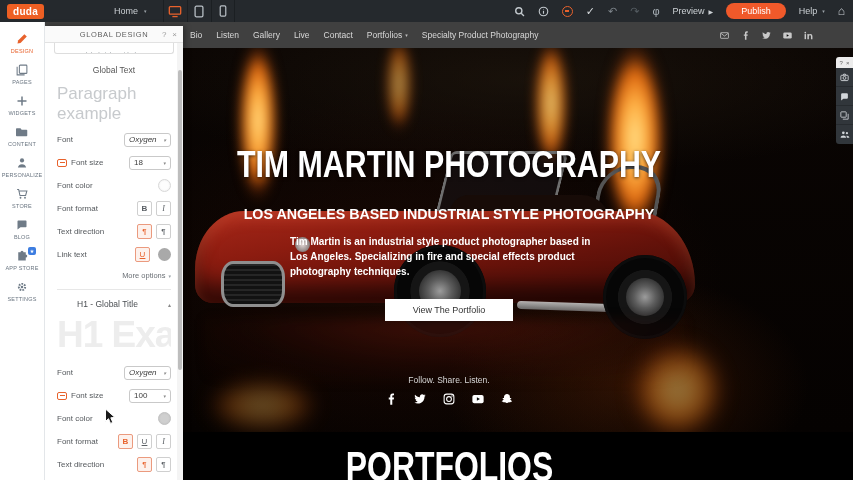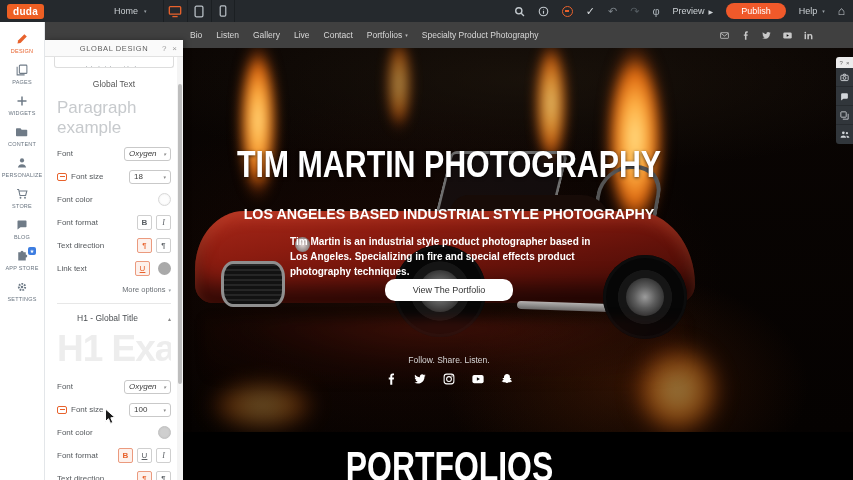--- a/index.html
+++ b/index.html
@@ -41,21 +41,21 @@
     border-right:1px solid #e3e6e9; z-index:40; display:flex; flex-direction:column; align-items:center; padding-top:6px; }
   .side-item { width:100%; display:flex; flex-direction:column; align-items:center; gap:3px;
     padding:5px 0; position:relative; color:#6f7b87; cursor:pointer; }
   .side-item .lbl { font-size:5.5px; color:#6a7581; letter-spacing:.2px; text-align:center; }
   .side-item.active { color:#e8622c; }
   .side-item.active .lbl { color:#e8622c; }
   .side-badge { position:absolute; top:2px; right:8px; width:8px; height:8px; background:#3d7de0;
     border-radius:2px; color:#fff; font-size:5px; display:flex; align-items:center; justify-content:center; }
 
   
-  .panel { position:absolute; left:45px; top:40px; width:138px; bottom:0; background:#fff; z-index:35;
+  .panel { position:absolute; left:45px; top:26px; width:138px; bottom:0; background:#fff; z-index:35;
     box-shadow:2px 0 6px rgba(0,0,0,.35); display:flex; flex-direction:column; }
   .panel-header { height:17px; flex:none; background:#fafafa; border-bottom:1px solid #e2e2e2;
     display:flex; align-items:center; justify-content:center; position:relative; }
   .panel-title { font-size:7.5px; color:#5f5f5f; letter-spacing:.6px; }
   .hdr-icons { position:absolute; right:6px; top:0; bottom:0; display:flex; align-items:center; gap:6px;
     color:#9b9b9b; font-size:8px; }
   .hdr-icons span { cursor:pointer; }
   .panel-body { flex:1; padding:0 12px; position:relative; overflow:hidden; }
   .clipped-card { margin:0 -3px; border:1px solid #ddd; border-top:none; border-radius:0 0 3px 3px;
     height:11px; overflow:hidden; text-align:center; }
@@ -146,22 +146,22 @@
     background:radial-gradient(ellipse at 50% 0%, rgba(140,30,15,.35), rgba(60,10,5,.15) 60%, transparent);
     filter:blur(6px); }
 
   .hero-content { position:absolute; inset:0; z-index:3; text-align:center; }
   .hero-title { margin-top:98px; font-size:37px; font-weight:bold; color:#fff; white-space:nowrap;
     line-height:1; transform:scaleX(.82); transform-origin:50% 50%; text-shadow:0 1px 4px rgba(0,0,0,.7); }
   .hero-sub { margin-top:23px; font-size:15px; font-weight:bold; color:#fff; white-space:nowrap;
     line-height:1; transform:scaleX(.95); transform-origin:50% 50%; }
   .hero-desc { margin:13px auto 0; width:318px; font-size:10px; font-weight:bold; color:#fff;
     text-align:left; line-height:1.5; }
-  .cta { display:inline-block; background:#fff; color:#333; font-size:9px;
-    padding:6px 28px; border-radius:10px; cursor:pointer; }
+  .cta { display:inline-block; margin-top:20px; background:#fff; color:#333; font-size:9px;
+    padding:6px 28px; border-radius:0; cursor:pointer; }
   .follow { margin-top:54px; font-size:8.5px; color:#d9d9d9; }
   .social-row { margin-top:8px; display:flex; justify-content:center; gap:17px; color:#fff; }
   .social-row .s-ico { width:12px; height:12px; display:flex; cursor:pointer; }
 
   .portfolios { height:48px; background:#000; text-align:center; overflow:hidden; }
   .portfolios-title { display:inline-block; margin-top:14px; font-size:42px; font-weight:bold; color:#fff;
     line-height:1; white-space:nowrap; transform:scaleX(.76); transform-origin:50% 0; }
 
   
   .rightbar { position:absolute; right:0; top:57px; width:17px; z-index:10; }

